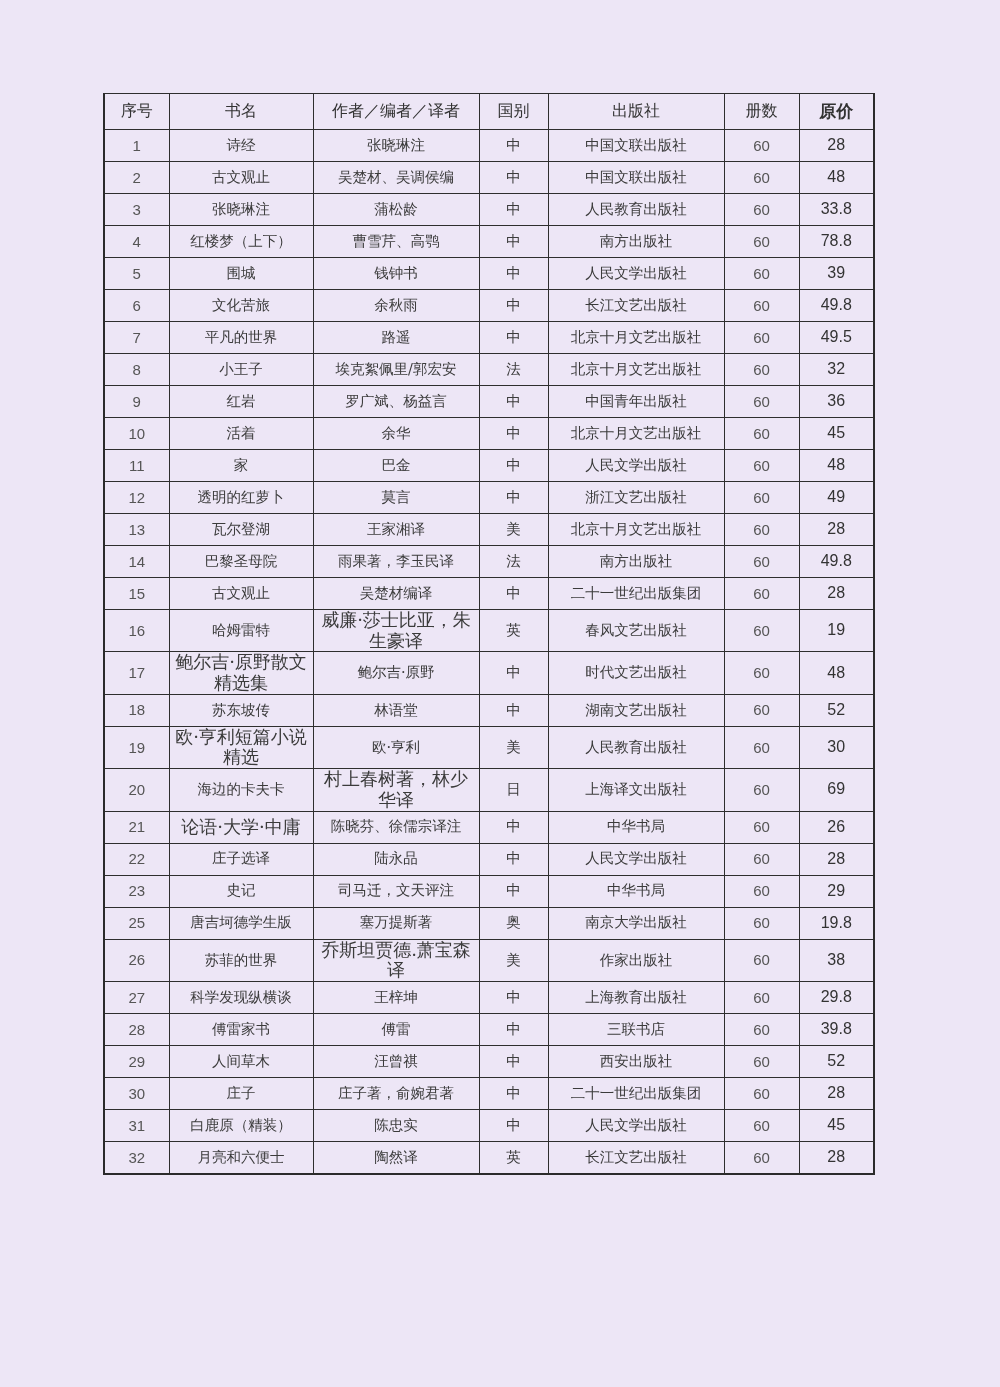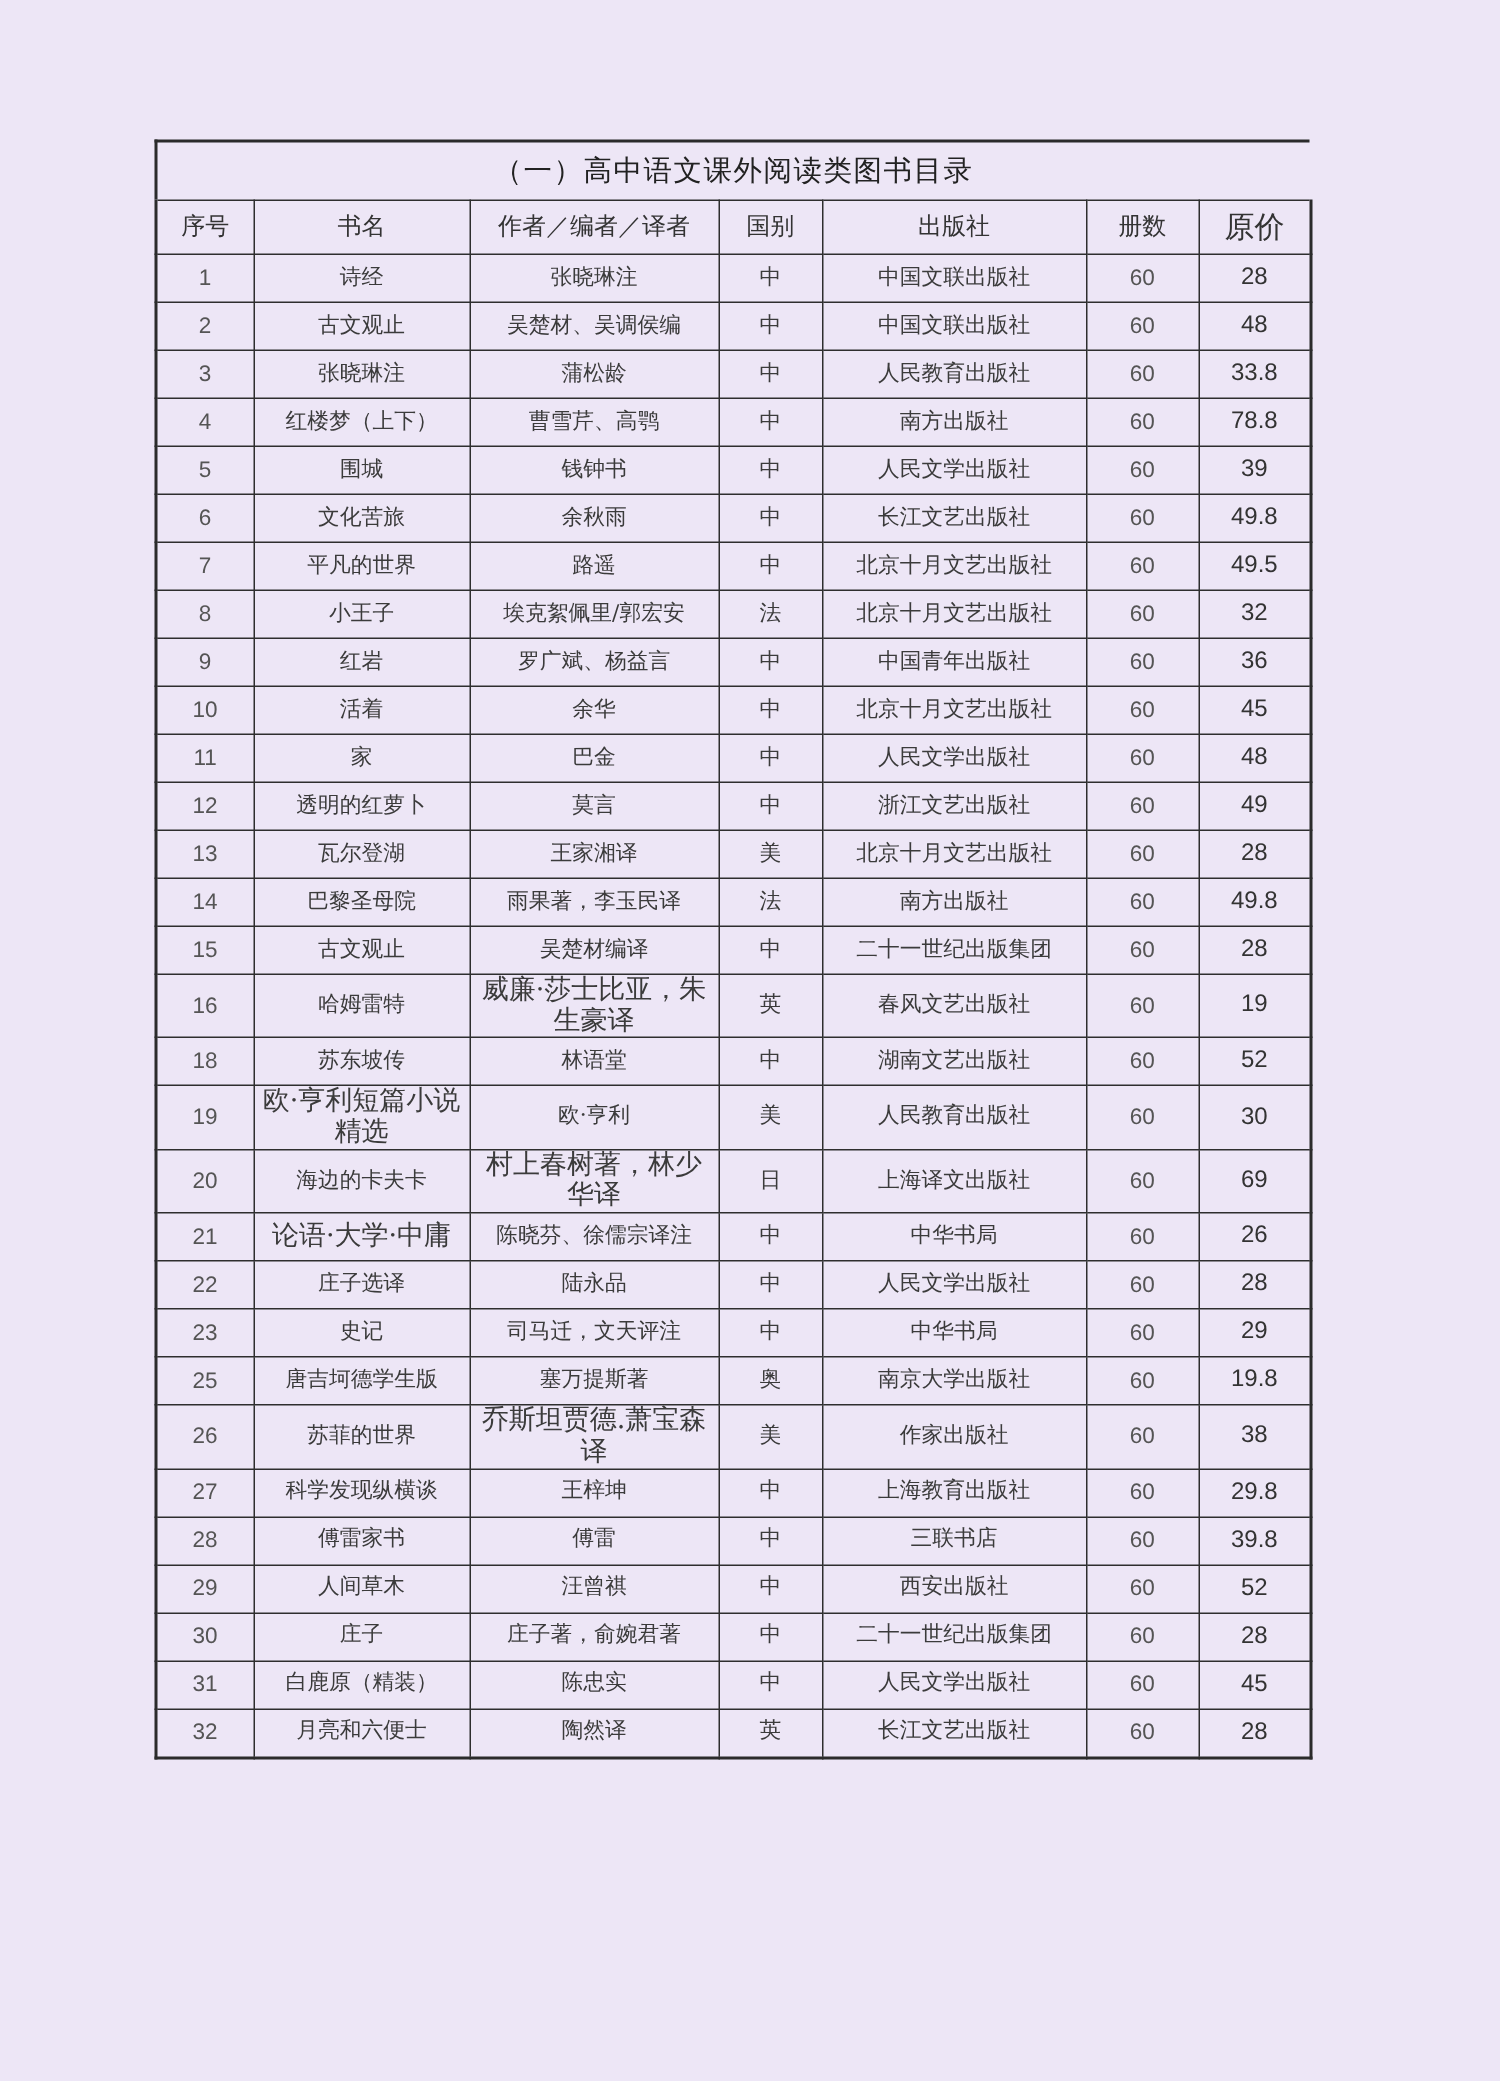--- a/index.html
+++ b/index.html
@@ -40,41 +40,40 @@
     font-weight: normal;
     overflow: hidden;
     line-height: 1.05;
   }
   thead th {
     height: 35px;
     font-size: 16px;
     color: #333;
   }
   thead th.sans { font-family: "DejaVu Sans", "Liberation Sans", sans-serif; }
-  thead th.bold { font-weight: normal; font-size: 20px; }
+  thead th.bold { font-weight: bold; font-size: 17px; }
   tbody td {
     height: 31px;
     font-size: 14.5px;
     color: #3b3b3b;
   }
   td.num, td.qty, td.price {
     font-family: "Liberation Sans", "DejaVu Sans", sans-serif;
     font-size: 15px;
   }
   td.price { font-size: 16px; color: #333; }
   td.num { color: #555; }
   td.qty { color: #555; }
   td.cramped { font-size: 18px; line-height: 1.15; }
   table { border-bottom: 2px solid #2b2b2b; border-right: 2px solid #2b2b2b; border-left: 2px solid #2b2b2b; }
 </style>
 </head>
 <body>
 
 <div class="sheet">
-  <div class="title-row">（一）高中语文课外阅读类图书目录</div>
   <table>
     <colgroup>
       <col style="width:65px">
       <col style="width:144px">
       <col style="width:166px">
       <col style="width:69px">
       <col style="width:176px">
       <col style="width:75px">
       <col style="width:75px">
     </colgroup>
@@ -228,20 +227,29 @@
         <tr>
           <td class="num">16</td>
           <td>哈姆雷特</td>
           <td class="cramped">威廉·莎士比亚，朱生豪译</td>
           <td>英</td>
           <td>春风文艺出版社</td>
           <td class="qty">60</td>
           <td class="price">19</td>
         </tr>
         <tr>
+          <td class="num">17</td>
+          <td class="cramped">鲍尔吉·原野散文精选集</td>
+          <td>鲍尔吉·原野</td>
+          <td>中</td>
+          <td>时代文艺出版社</td>
+          <td class="qty">60</td>
+          <td class="price">48</td>
+        </tr>
+        <tr>
           <td class="num">18</td>
           <td>苏东坡传</td>
           <td>林语堂</td>
           <td>中</td>
           <td>湖南文艺出版社</td>
           <td class="qty">60</td>
           <td class="price">52</td>
         </tr>
         <tr>
           <td class="num">19</td>

